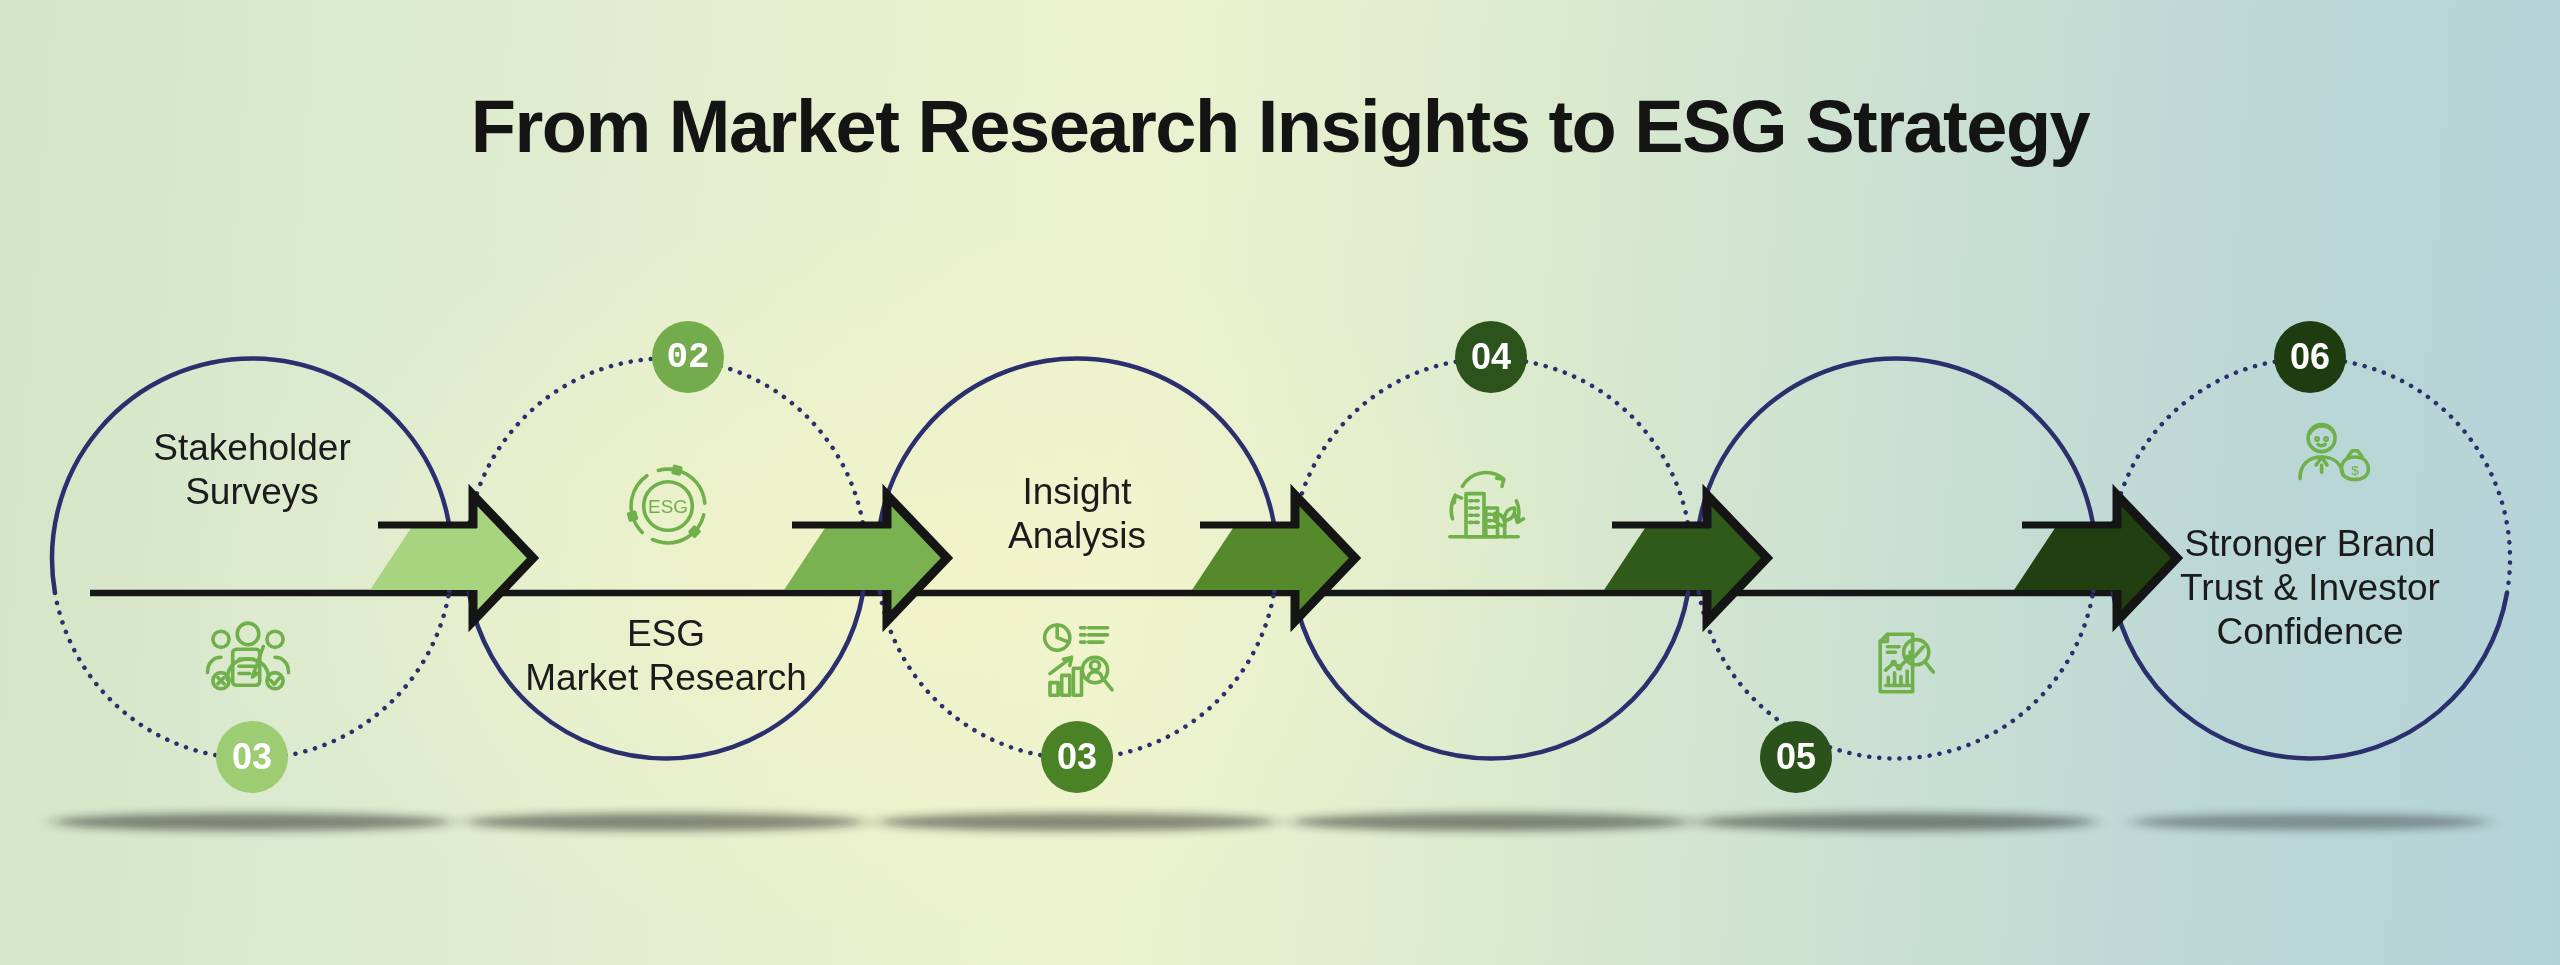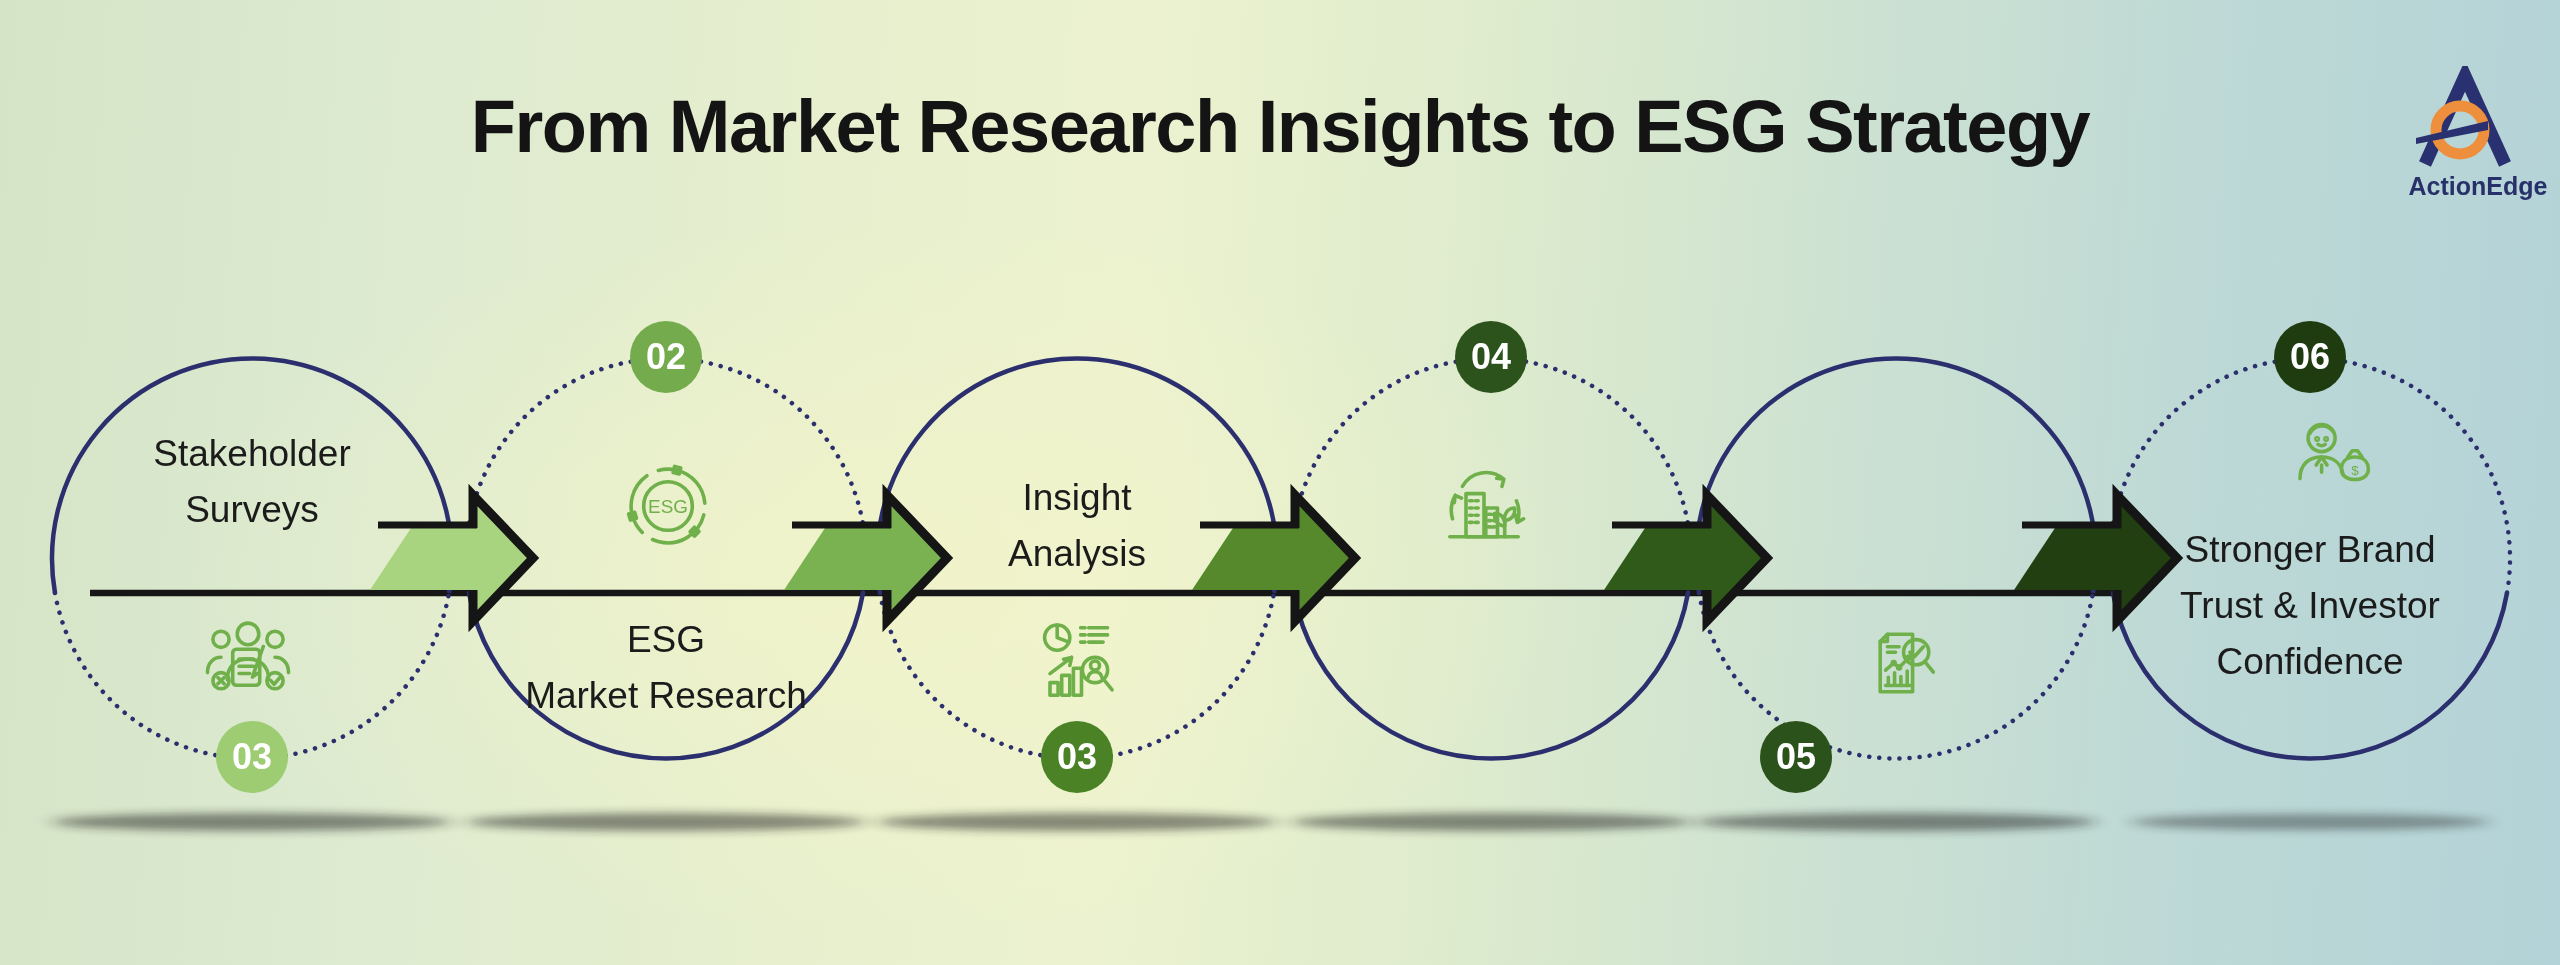--- a/index.html
+++ b/index.html
@@ -23,40 +23,32 @@
   .mainline{stroke-width:6.5;}
   .arrowhead{stroke:#151515;stroke-width:9;stroke-linejoin:miter;}
   .tailline{stroke:#151515;stroke-width:7;}
   .badge{
     position:absolute;width:72px;height:72px;border-radius:50%;
     display:flex;align-items:center;justify-content:center;
     color:#ffffff;font-size:36px;font-weight:bold;
   }
   .step-label{
     position:absolute;width:440px;text-align:center;white-space:pre-line;
-    font-size:37px;line-height:56px;color:#1b1b1b;
+    font-size:37px;line-height:44px;color:#1b1b1b;
   }
   .icon{position:absolute;}
   .icon svg{fill:none;stroke-linecap:round;stroke-linejoin:round;}
 </style>
 </head>
 <body>
 
 <div class="canvas">
 
   <div class="title" style="color: rgb(20, 20, 20);">From Market Research Insights to ESG Strategy</div>
 
-  <div class="logo">
-    <svg width="164" height="104" viewBox="0 0 164 104">
-      <path d="M29,98 L69,10 L109,98" fill="none" stroke-width="13" stroke="#2a3170"></path>
-      <circle cx="64" cy="64" r="24" fill="none" stroke-width="11" stroke="#ee8f3e"></circle>
-      <polygon points="20,72 92,55 92,64 20,78" fill="#2a3170"></polygon>
-    </svg>
-    <div class="logo-text">ActionEdge</div>
-  </div>
 
   <svg class="diagram" width="2560" height="965" viewBox="0 0 2560 965">
     <defs>
       <filter id="softblur" x="-60%" y="-500%" width="220%" height="1100%">
         <feGaussianBlur stdDeviation="9 4"></feGaussianBlur>
       </filter>
     </defs>
 
     <ellipse cx="252" cy="822" rx="200" ry="9" fill="#1c1c1c" opacity="0.5" filter="url(#softblur)"></ellipse>
     <ellipse cx="666" cy="822" rx="200" ry="9" fill="#1c1c1c" opacity="0.5" filter="url(#softblur)"></ellipse>
@@ -100,21 +92,21 @@
     <polygon class="arrowhead" points="1707,495 1767,558 1707,621" fill="#2f5a19"></polygon>
     <polygon points="1645,528 1713,528 1713,590 1604,590" fill="#2f5a19"></polygon>
     <line class="tailline" x1="1612" y1="525" x2="1711" y2="525"></line>
 
     <polygon class="arrowhead" points="2117,495 2177,558 2117,621" fill="#213f10"></polygon>
     <polygon points="2055,528 2123,528 2123,590 2014,590" fill="#213f10"></polygon>
     <line class="tailline" x1="2022" y1="525" x2="2121" y2="525"></line>
   </svg>
 
   <div class="badge" style="left: 216px; top: 721px; background: rgb(157, 204, 114);">03</div>
-  <div class="badge" style="left: 630px; top: 321px; background: rgb(116, 172, 77);">02</div>
+  <div class="badge" style="left: 652px; top: 321px; background: rgb(116, 172, 77); font-family: Liberation Mono, monospace;">02</div>
   <div class="badge" style="left: 1041px; top: 721px; background: rgb(76, 130, 38);">03</div>
   <div class="badge" style="left: 1455px; top: 321px; background: rgb(45, 83, 29);">04</div>
   <div class="badge" style="left: 1760px; top: 721px; background: rgb(43, 82, 27);">05</div>
   <div class="badge" style="left: 2274px; top: 321px; background: rgb(31, 60, 17);">06</div>
 
   <div class="step-label" style="left:32px;top:426px;">Stakeholder
 Surveys</div>
   <div class="step-label" style="left:446px;top:612px;">ESG
 Market Research</div>
   <div class="step-label" style="left:857px;top:426px;margin-top:44px;">Insight

